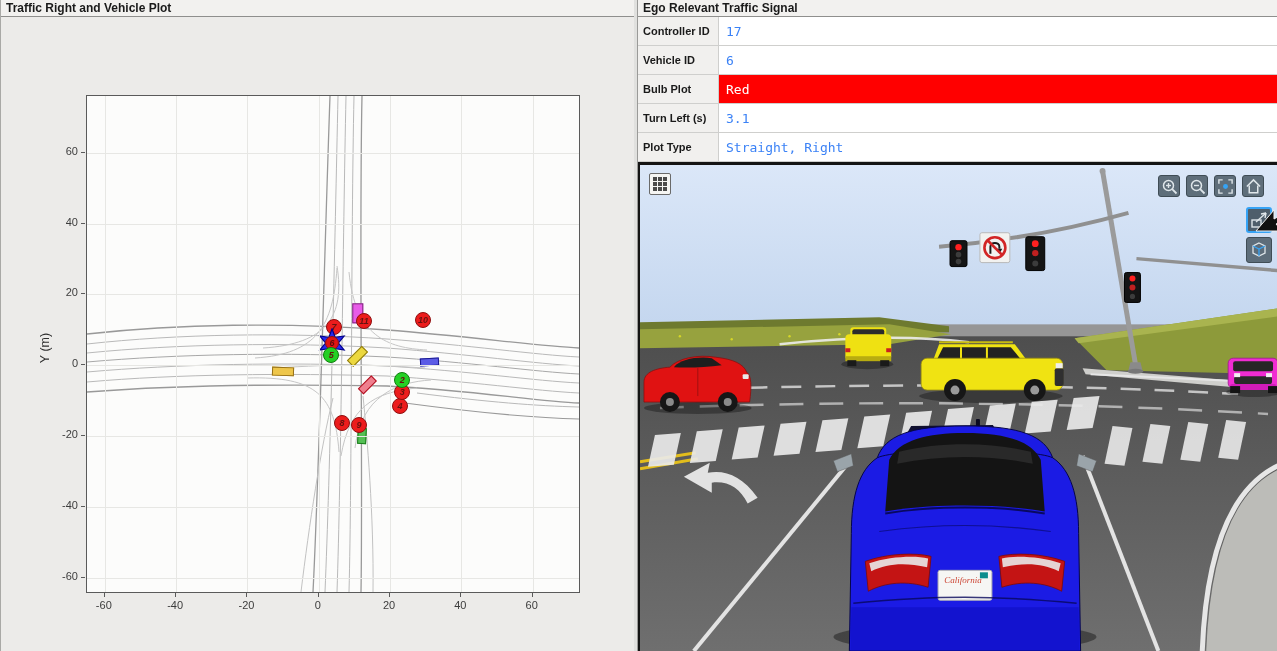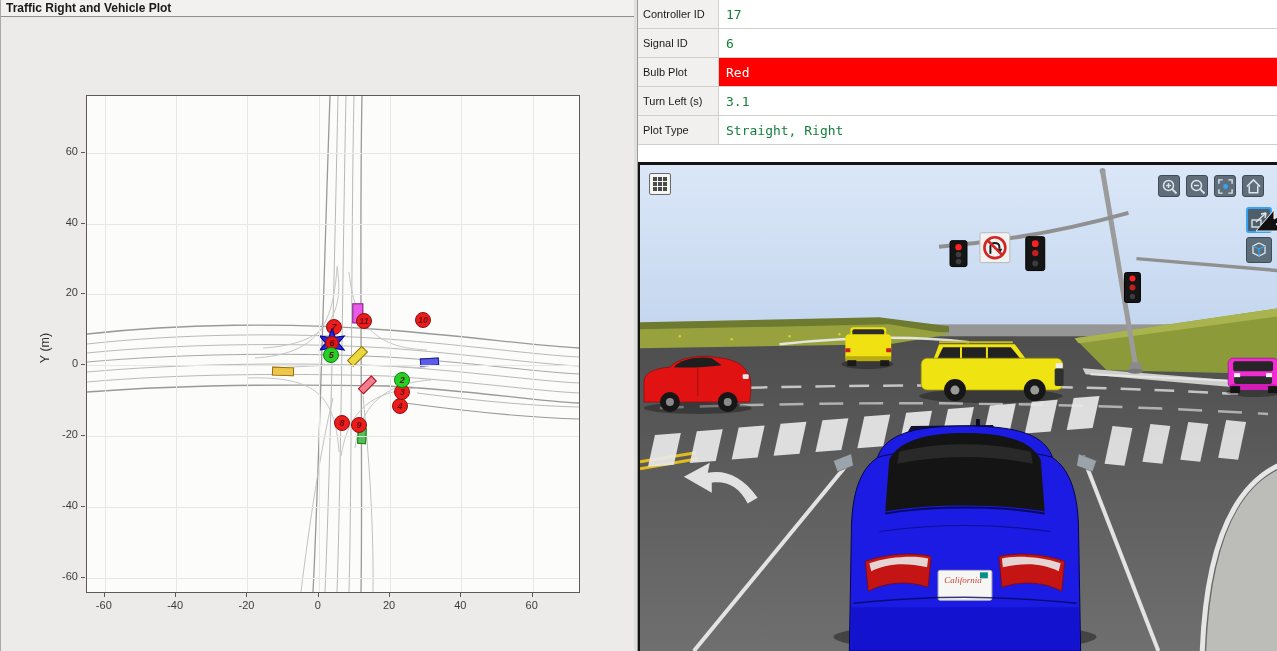--- a/index.html
+++ b/index.html
@@ -27,22 +27,22 @@
   .veh{position:absolute;box-sizing:border-box;}
   .sig{position:absolute;width:16px;height:16px;border-radius:50%;box-sizing:border-box;
     display:flex;align-items:center;justify-content:center;font-size:9px;font-weight:bold;color:#66120f;}
   .sigstar{position:absolute;width:30px;height:30px;display:flex;align-items:center;justify-content:center;}
   .sigstar .num{position:absolute;font-size:9px;font-weight:bold;color:#5c0a0a;}
 
   
   .right-panel{position:absolute;left:637px;top:0;width:640px;height:651px;background:#ffffff;border-left:1px solid #9a9a98;}
   .trow{display:flex;height:28px;border-bottom:1px solid #cfcfcd;background:#ffffff;}
   .tlabel{width:81px;flex:0 0 81px;background:#f1f0ee;border-right:1px solid #cfcfcd;
-    font-weight:normal;font-size:11px;color:#1a1a1a;display:flex;align-items:center;padding-left:5px;box-sizing:border-box;}
-  .tvalue{flex:1;font-family:"DejaVu Sans Mono","Liberation Mono",monospace;font-size:13px;color:#15803d;
+    font-weight:bold;font-size:11px;color:#1a1a1a;display:flex;align-items:center;padding-left:5px;box-sizing:border-box;}
+  .tvalue{flex:1;font-family:"DejaVu Sans Mono","Liberation Mono",monospace;font-size:13px;color:#3b82f6;
     display:flex;align-items:center;padding-left:7px;}
 
   
   .viewer{position:absolute;left:0;top:162px;width:640px;height:489px;border-top:3px solid #141414;
     border-left:2px solid #141414;box-sizing:border-box;overflow:hidden;background:#cfdff4;}
   .viewer svg.scene{display:block;width:100%;height:100%;}
   .vbtn{position:absolute;width:22px;height:22px;border:1px solid #3f4c55;border-radius:3px;
     background:rgba(77,93,105,.88);display:flex;align-items:center;justify-content:center;padding:0;cursor:pointer;}
   .vbtn svg{display:block;}
   .grid-btn{position:absolute;left:9px;top:8px;width:22px;height:22px;background:#f5f5f3;
@@ -150,27 +150,28 @@
         <div class="tickmark-y" style="left: 80px; top: 276.4px;"></div>
         <div class="ticklbl y" style="left: 43px; top: 269.4px;">20</div>
         <div class="tickmark-y" style="left: 80px; top: 205.543px;"></div>
         <div class="ticklbl y" style="left: 43px; top: 198.543px;">40</div>
         <div class="tickmark-y" style="left: 80px; top: 134.686px;"></div>
         <div class="ticklbl y" style="left: 43px; top: 127.686px;">60</div>
       </div>
   </section>
 
   <section class="right-panel">
+    <div class="panel-title">Ego Relevant Traffic Signal</div>
 
     <div class="trow">
       <div class="tlabel">Controller ID</div>
       <div class="tvalue">17</div>
     </div>
     <div class="trow">
-      <div class="tlabel">Signal ID</div>
+      <div class="tlabel">Vehicle ID</div>
       <div class="tvalue">6</div>
     </div>
     <div class="trow">
       <div class="tlabel">Bulb Plot</div>
       <div class="tvalue" style="background: rgb(255, 0, 0); color: rgb(255, 255, 255);">Red</div>
     </div>
     <div class="trow">
       <div class="tlabel">Turn Left (s)</div>
       <div class="tvalue">3.1</div>
     </div>

